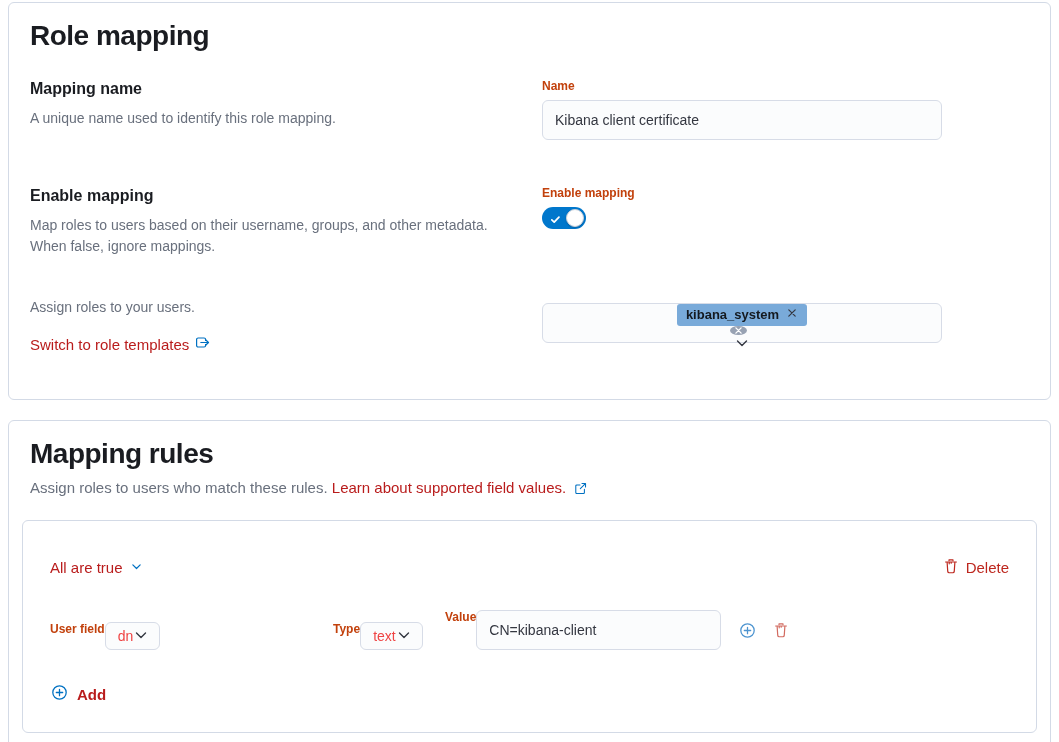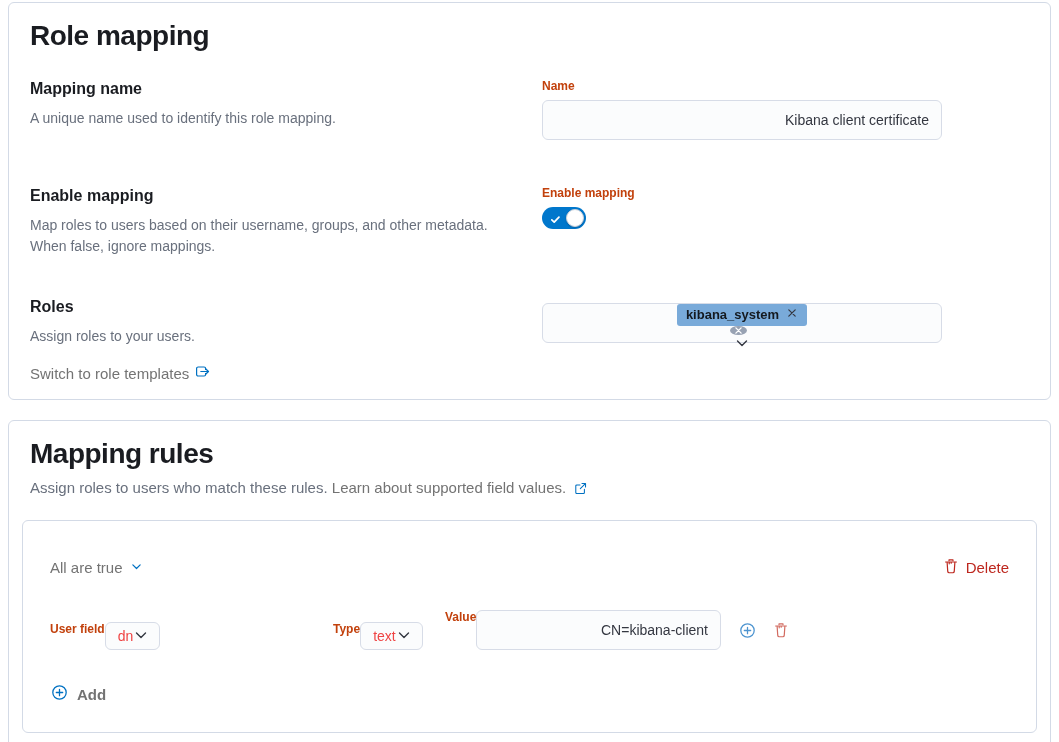--- a/index.html
+++ b/index.html
@@ -50,21 +50,21 @@
   .control {
     height: 40px;
     width: 100%;
     background: #fbfcfd;
     border: 1px solid #d7dce7;
     border-radius: 6px;
     font-size: 14px;
     color: #343741;
     font-family: inherit;
   }
-  input.control { padding: 0 12px; outline: none; text-align: right; }
+  input.control { padding: 0 12px; outline: none; }
 
   
   .toggle {
     position: relative;
     width: 44px; height: 22px;
     background: #0077cc;
     border-radius: 11px;
     margin-top: 3px;
     cursor: pointer;
   }
@@ -103,21 +103,21 @@
   .clear-btn {
     width: 17px; height: 17px;
     background: #98a2b3;
     border: none; border-radius: 50%;
     display: inline-flex; align-items: center; justify-content: center;
     cursor: pointer; padding: 0;
     margin-right: 8px;
   }
 
   a.eui-link, .eui-link {
-    color: #737373;
+    color: #b91c1c;
     text-decoration: none;
     font-size: 15px;
     cursor: pointer;
     display: inline-flex; align-items: center; gap: 6px;
     background: none; border: none; font-family: inherit;
   }
   .switch-link { margin-top: 17px; }
 
   .subtitle {
     font-size: 15px; line-height: 22px;
@@ -204,21 +204,20 @@
               <path d="M2.6 6.3 L4.8 8.4 L9.2 3.8" fill="none" stroke="#ffffff" stroke-width="1.6" stroke-linecap="round" stroke-linejoin="round"></path>
             </svg>
         </span>
         <span class="knob"></span>
       </div>
     </div>
   </div>
 
   <div class="form-row">
     <div class="left-col">
-      <h3 class="group-heading">Roles</h3>
       <p class="group-desc">Assign roles to your users.</p>
       <a class="eui-link switch-link" href="#">
         <span>Switch to role templates</span>
         <span class="ext-icon">
           <svg width="15" height="15" viewBox="0 0 16 16">
               <rect x="1.7" y="3.2" width="9.6" height="9.6" rx="1.6" fill="none" stroke="#0071c2" stroke-width="1.3"></rect>
               <path d="M6.2 8 H14" stroke="#fbfcfd" stroke-width="3.4"></path>
               <path d="M6.2 8 H14 M11.6 5.4 L14.4 8 L11.6 10.6" fill="none" stroke="#0071c2" stroke-width="1.3" stroke-linecap="round" stroke-linejoin="round"></path>
             </svg>
         </span>

